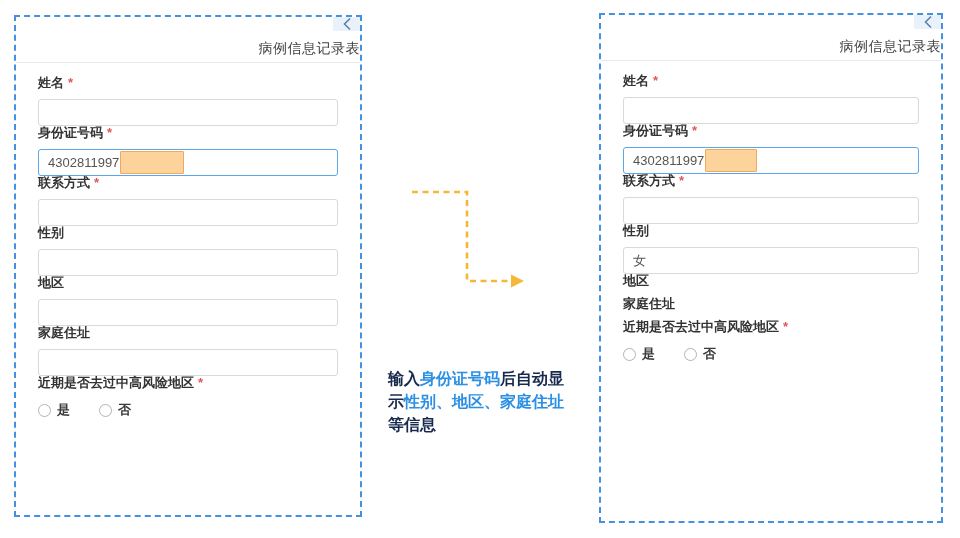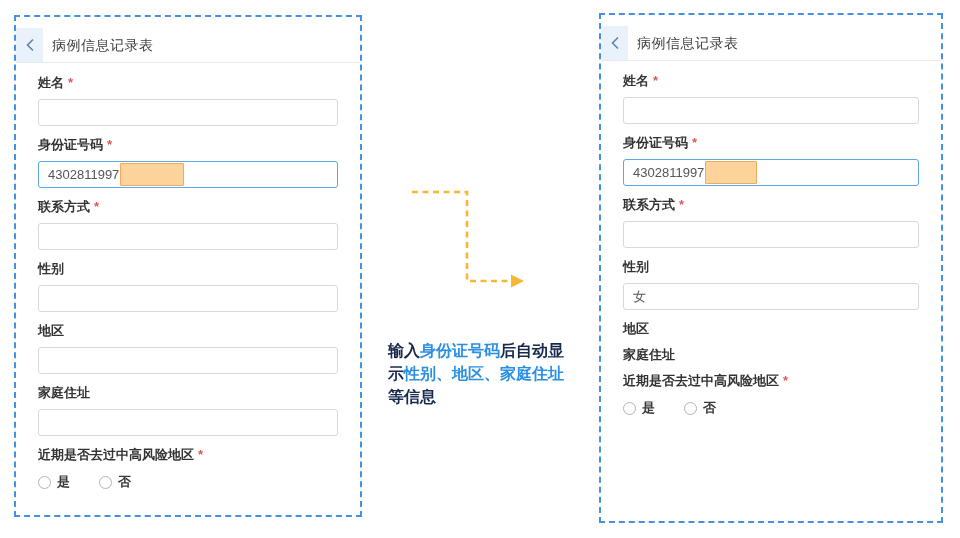--- a/index.html
+++ b/index.html
@@ -5,46 +5,46 @@
   * { margin:0; padding:0; box-sizing:border-box; }
   html,body { width:960px; height:538px; background:#ffffff; overflow:hidden;
     font-family:"Liberation Sans","DejaVu Sans",sans-serif; }
   .stage { position:relative; width:960px; height:538px; }
 
   
   .panel { position:absolute; border:2px dashed #4490e2; background:#ffffff; }
   .panel-0 { left:14px; top:15px; width:348px; height:502px; }
   .panel-1 { left:599px; top:13px; width:344px; height:510px; }
 
-  .panel-header { height:46px; border-bottom:1px solid #ebebeb; display:flex; align-items:flex-end; }
+  .panel-header { height:46px; border-bottom:1px solid #ebebeb; display:flex; align-items:flex-end;flex-direction:column; }
   .back-btn { width:27px; height:34px; background:#e9f1fb; display:flex; align-items:center; justify-content:center; cursor:pointer; }
   .chev { display:block; }
   .panel-title { margin-left:9px; height:34px; line-height:34px; font-size:14px; color:#3f3f3f; letter-spacing:.5px; }
 
   .panel-body { padding:13px 22px 0 22px; }
 
-  .field { margin-bottom:12px; }
+  .field { margin-bottom:0; }
   .field-label { font-size:13px; line-height:14px; font-weight:700; color:#333333; margin-bottom:9px; }
   .asterisk { color:#e25555; margin-left:4px; font-weight:700; }
 
   .text-input { height:27px; border:1px solid #d9d9d9; border-radius:3px; background:#fff;
     padding:0 9px; display:flex; align-items:center; font-size:13px; color:#555; cursor:text; }
   .text-input.focused { border-color:#5ca6ee; }
   .input-value { white-space:nowrap; }
   .redaction { display:inline-block; height:23px; background:#fbd39b; border:1px solid #eeab5e;
     margin-left:1px; border-radius:1px; }
 
   .radio-field { margin-bottom:0; }
   .radio-row { display:flex; align-items:center; margin-top:11px; }
   .radio-option { display:flex; align-items:center; margin-right:29px; cursor:pointer; }
   .radio-circle { width:13px; height:13px; border:1px solid #b3b3b3; border-radius:50%; background:#fff; }
   .radio-label { margin-left:6px; font-size:13px; font-weight:600; color:#3a3a3a; }
 
   
-  .annotation { position:absolute; left:388px; top:339px; width:186px;
+  .annotation { position:absolute; left:388px; top:367px; width:186px;
     font-size:16px; line-height:23px; font-weight:700; color:#17294d; word-break:break-all; }
   .annotation .hl { color:#2b8fe3; }
 
   .flow-arrow { position:absolute; left:405px; top:185px; }
 </style>
 </head>
 <body>
 
 <div class="stage">
 

